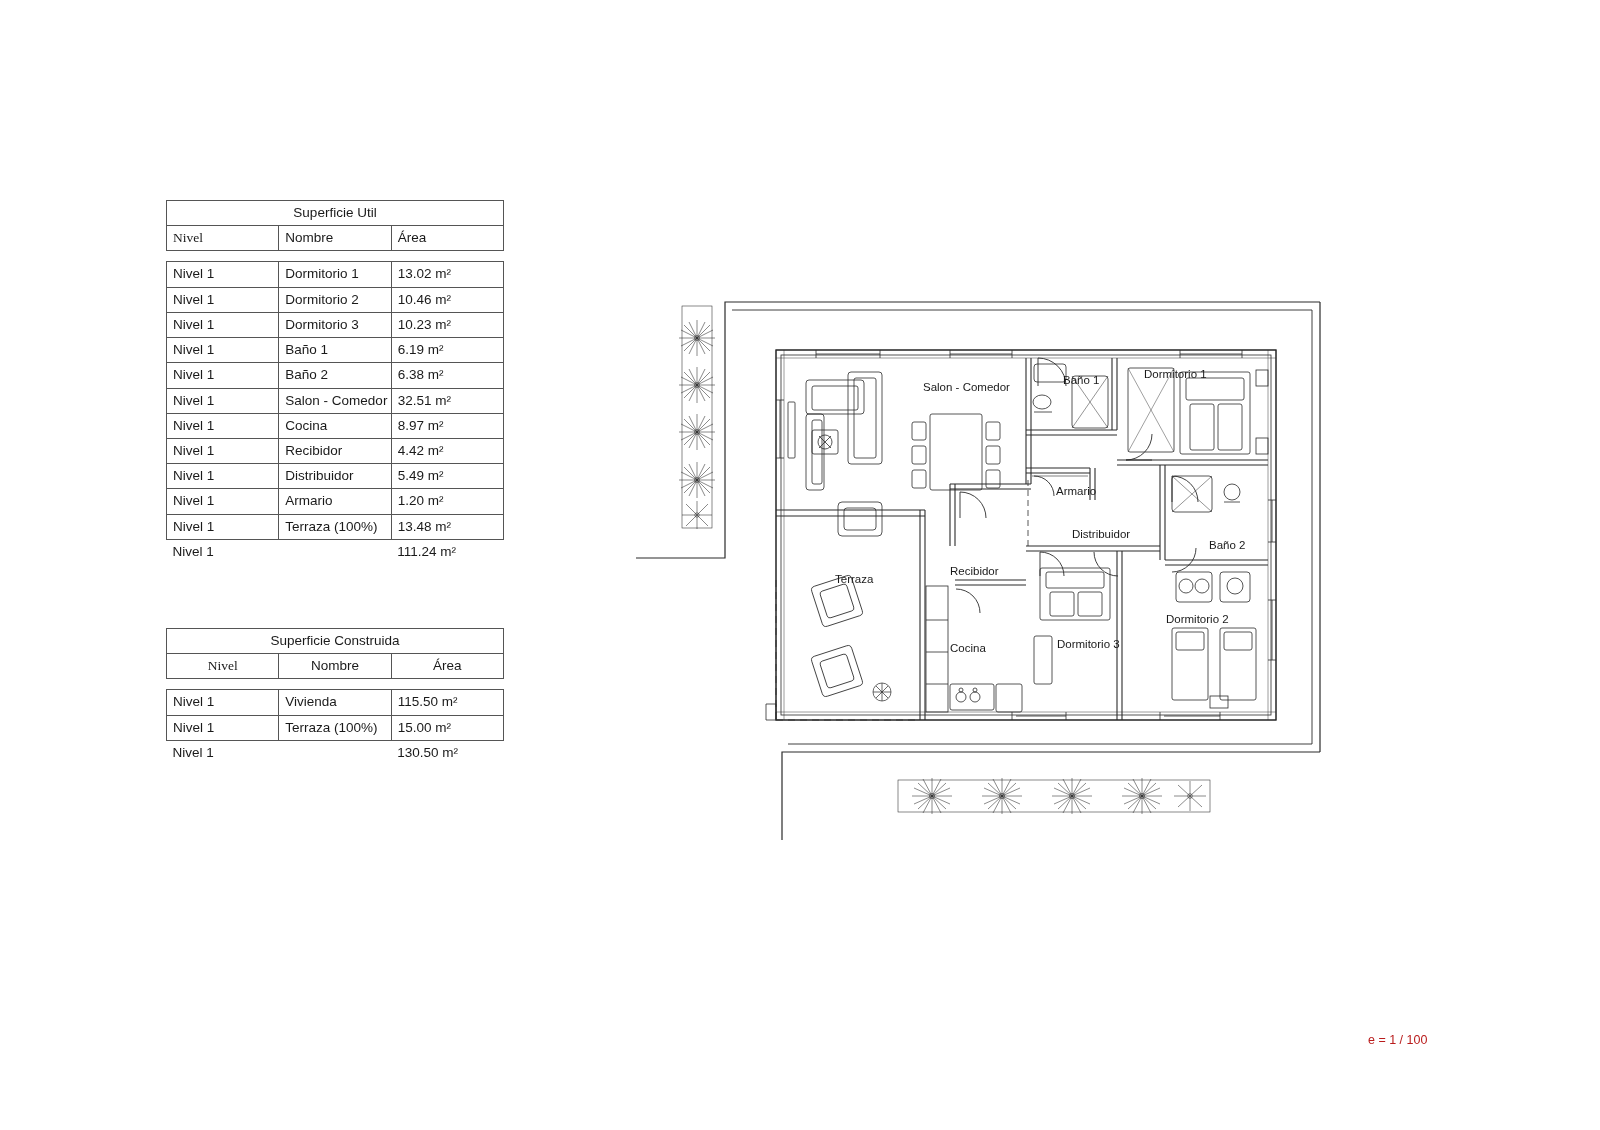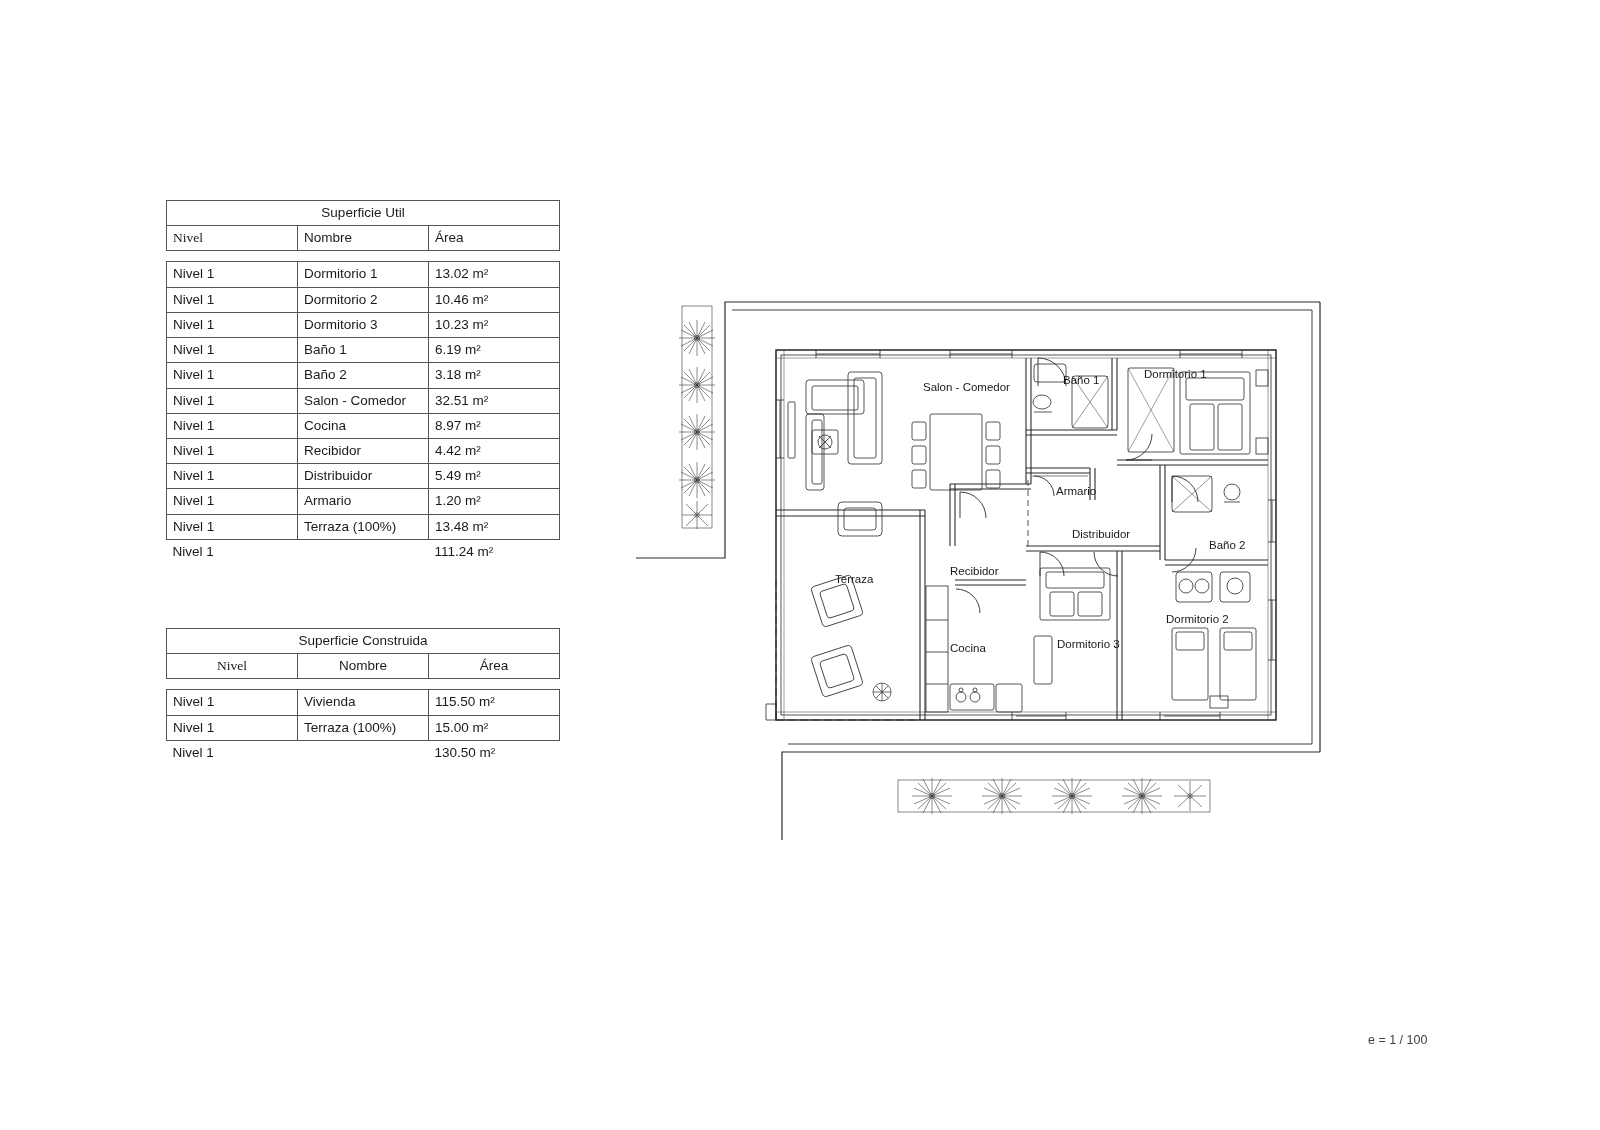--- a/index.html
+++ b/index.html
@@ -12,21 +12,21 @@
     height: 1130px;
     position: relative;
     font-family: "Liberation Sans", sans-serif;
     color: #1a1a1a;
     overflow: hidden;
   }
 
   
   .table-block {
     position: absolute;
-    width: 394px;
+    width: 338px;
     font-size: 13.5px;
   }
   #table-util { left: 166px; top: 200px; }
   #table-const { left: 166px; top: 628px; }
 
   .tbl {
     border-collapse: collapse;
     width: 100%;
     table-layout: fixed;
   }
@@ -77,21 +77,21 @@
     color: #1a1a1a;
     white-space: nowrap;
     font-family: "Liberation Sans", sans-serif;
   }
 
   #scale-note {
     position: absolute;
     left: 1368px;
     top: 1033px;
     font-size: 12.5px;
-    color: #404040;
+    color: #b91c1c;
   }
 </style>
 </head>
 <body>
 
 <div class="table-block" id="table-util">
   <table class="tbl">
     <tbody>
       <tr>
         <td class="title-cell" colspan="3">Superficie Util</td>
@@ -120,21 +120,21 @@
         <td>10.23 m²</td>
       </tr>
       <tr>
         <td>Nivel 1</td>
         <td>Baño 1</td>
         <td>6.19 m²</td>
       </tr>
       <tr>
         <td>Nivel 1</td>
         <td>Baño 2</td>
-        <td>3.18 m²</td>
+        <td>6.38 m²</td>
       </tr>
       <tr>
         <td>Nivel 1</td>
         <td>Salon - Comedor</td>
         <td>32.51 m²</td>
       </tr>
       <tr>
         <td>Nivel 1</td>
         <td>Cocina</td>
         <td>8.97 m²</td>

